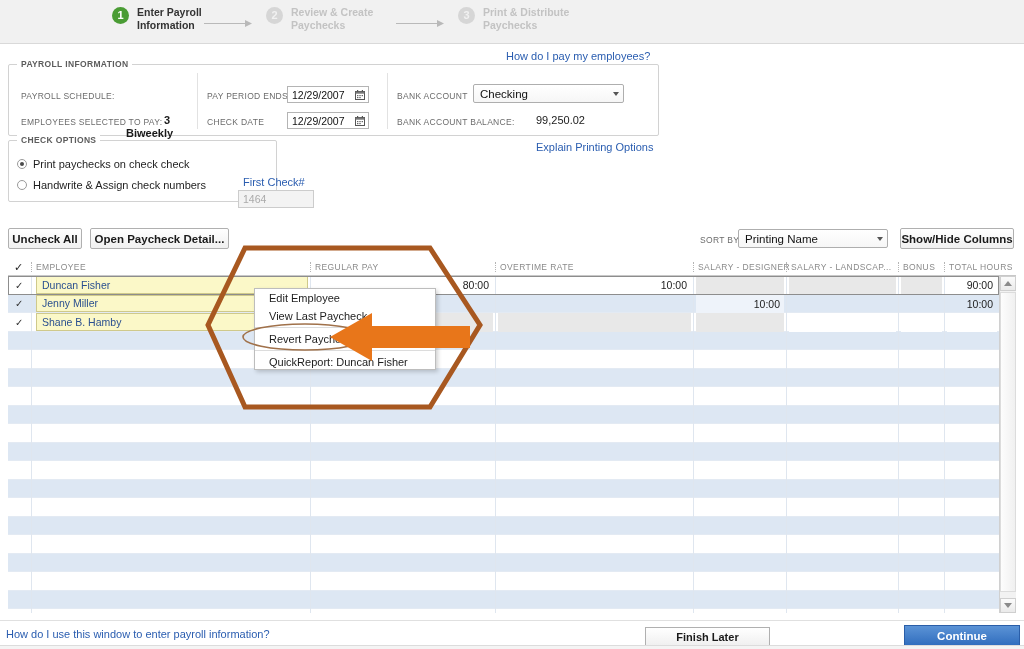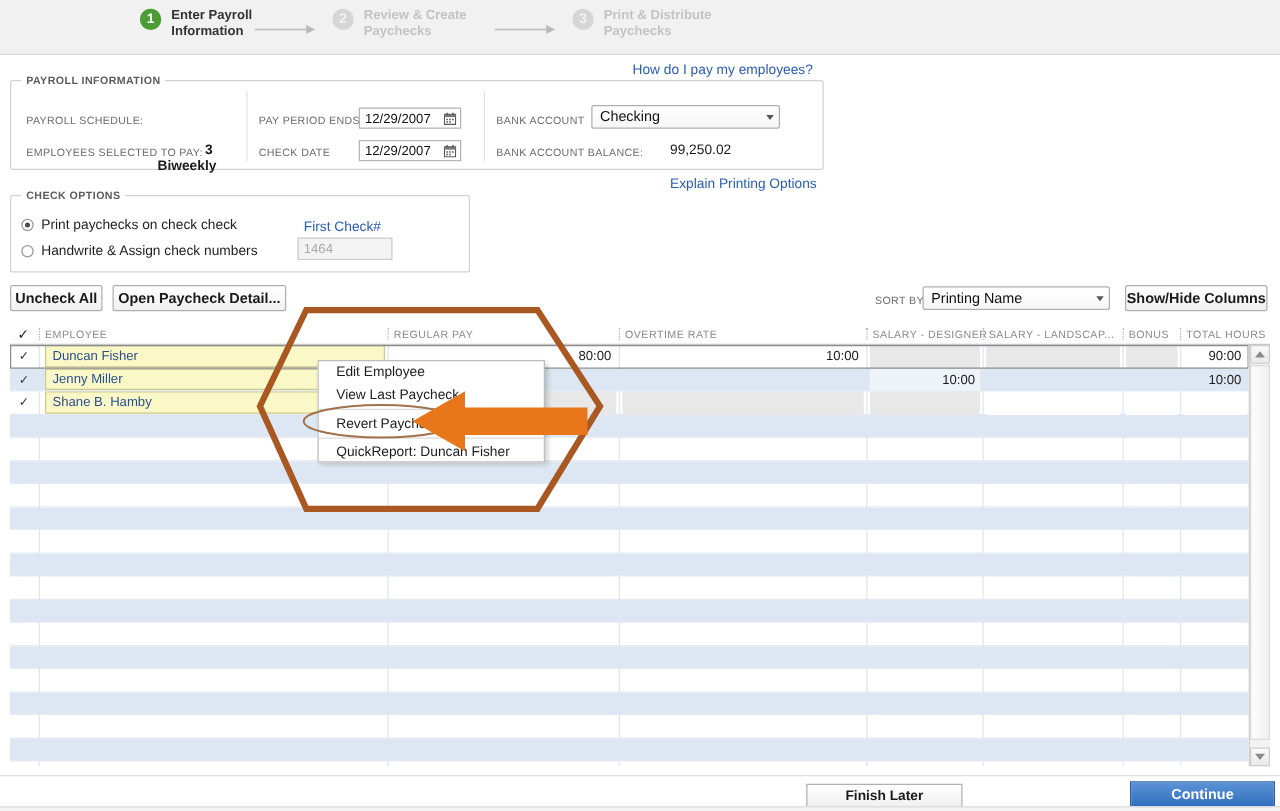--- a/index.html
+++ b/index.html
@@ -67,21 +67,21 @@
     background: #ffffff;
   }
   .fs-title {
     position: absolute; top: -6px; left: 8px;
     background: #ffffff; padding: 0 4px;
     font-size: 8.5px; letter-spacing: .35px;
     color: #5c5c5c; font-weight: bold;
     text-transform: uppercase;
   }
   #payroll-info { left: 8px; top: 64px; width: 651px; height: 72px; }
-  #check-options { left: 8px; top: 156px; width: 368px; height: 62px; }
+  #check-options { left: 8px; top: 140px; width: 269px; height: 62px; }
 
   .pi-sep {
     position: absolute; top: 8px; width: 1px; height: 56px; background: #e2e2e2;
   }
 
   .lbl-caps {
     position: absolute;
     font-size: 8.5px; color: #6b6b6b; letter-spacing: .3px;
     text-transform: uppercase; white-space: nowrap;
   }
@@ -511,20 +511,21 @@
   <svg id="annot" viewBox="0 0 1024 649">
 
     <polygon points="245,248 430,248 480,325 430,407 245,407 208,325" fill="none" stroke="#A85820" stroke-width="5" stroke-linejoin="miter"></polygon>
 
     <ellipse cx="305" cy="337" rx="62" ry="13" fill="none" stroke="#A0714A" stroke-width="1.6"></ellipse>
 
     <polygon points="330,337 372,313 372,326 470,326 470,348 372,348 372,361" fill="#E8761A"></polygon>
   </svg>
 
   <div id="footer"></div>
+  <a class="link" id="window-help-link">How do I use this window to enter payroll information?</a>
   <div class="btn" id="finish-later-btn">
     <span>Finish Later</span>
   </div>
   <div class="btn" id="continue-btn">
     <span>Continue</span>
   </div>
   <div class="bottom-strip"></div>
 </div>
 
 </body></html>

